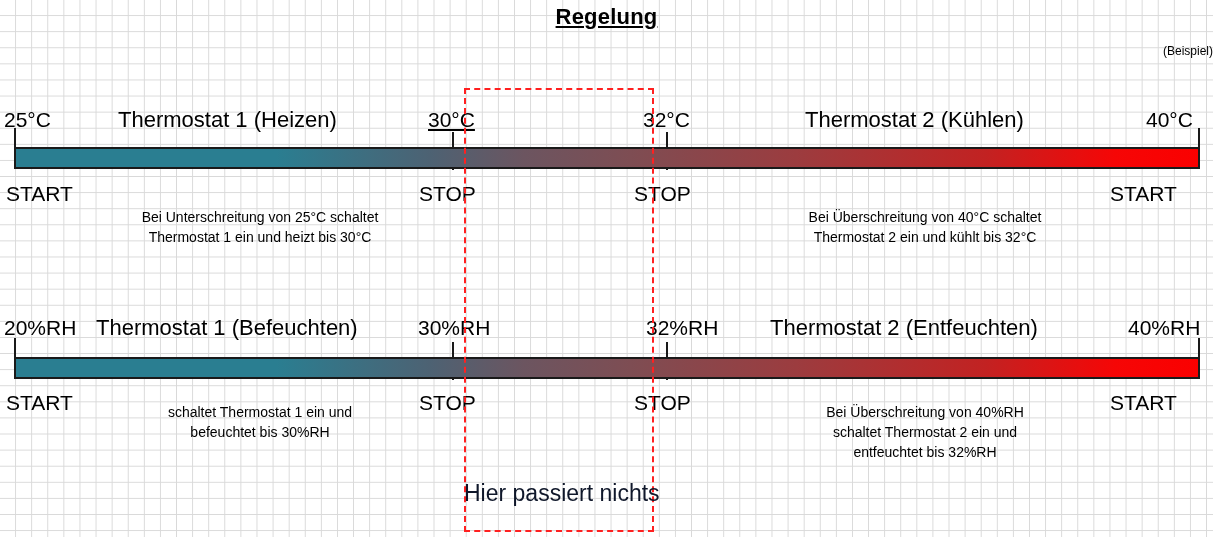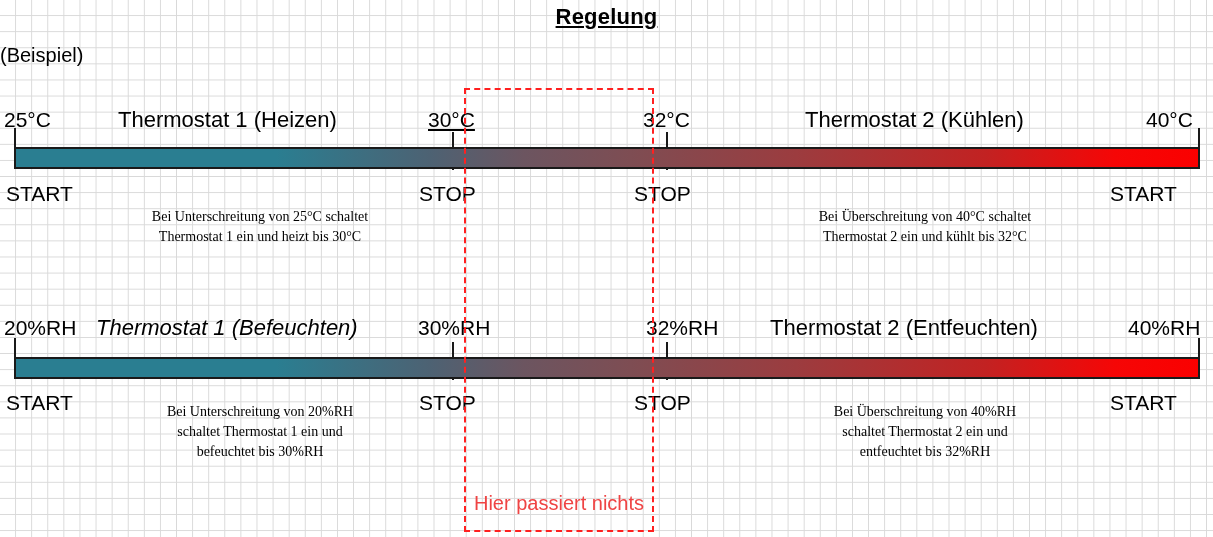--- a/index.html
+++ b/index.html
@@ -15,21 +15,21 @@
     color:#000;
   }
   .abs{position:absolute;}
   
   #title{
     left:0;right:0;top:4px;text-align:center;
     font-size:22px;font-weight:bold;text-decoration:underline;
     letter-spacing:.2px;
   }
   #subtitle{
-    left:0;right:0;top:44px;text-align:left;font-size:20px;
+    left:0;right:0;top:44px;text-align:right;font-size:12px;
   }
   
   .bar{
     height:22px;border:2px solid #1a1a1a;box-sizing:border-box;
     left:14px;width:1186px;
   }
   .bar-grad{
     width:100%;height:100%;
     background:linear-gradient(to right,
       #2a7e91 0%,
@@ -45,30 +45,30 @@
   #bar1{top:147px;}
   #bar2{top:357px;}
   
   .tick{width:2px;background:#1a1a1a;}
   
   .endlabel{font-size:21px;white-space:nowrap;}
   .midlabel{font-size:21px;white-space:nowrap;}
   .seclabel{font-size:22px;white-space:nowrap;}
   .startstop{font-size:21px;white-space:nowrap;}
   .note{
-    font-size:14px;line-height:20px;text-align:center;white-space:nowrap;font-family:Liberation Serif, serif;
+    font-size:14px;line-height:20px;text-align:center;white-space:nowrap;
   }
   
   #deadband{
     left:464px;top:88px;width:190px;height:444px;
     border:2.5px dashed #ff2020;box-sizing:border-box;
   }
   #deadband-label{
-    left:464px;top:492px;width:190px;text-align:center;
-    font-size:20px;color:#ef4444;white-space:nowrap;
+    left:464px;top:480px;width:190px;text-align:center;
+    font-size:23px;color:#0f172a;white-space:nowrap;
   }
 </style>
 </head>
 <body>
 
 <div class="abs" id="title">Regelung</div>
 <div class="abs" id="subtitle">(Beispiel)</div>
 
 <div class="abs tick" style="left:14px;top:128px;height:21px;"></div>
 <div class="abs tick" style="left:452px;top:132px;height:38px;"></div>
@@ -99,37 +99,36 @@
   <div>Bei Überschreitung von 40°C schaltet</div>
   <div>Thermostat 2 ein und kühlt bis 32°C</div>
 </div>
 
 <div class="abs tick" style="left:14px;top:338px;height:21px;"></div>
 <div class="abs tick" style="left:452px;top:342px;height:38px;"></div>
 <div class="abs tick" style="left:666px;top:342px;height:38px;"></div>
 <div class="abs tick" style="left:1198px;top:338px;height:21px;"></div>
 
 <div class="abs endlabel" style="left:4px;top:316px;">20%RH</div>
-<div class="abs seclabel" style="left:96px;top:315px;font-style:italic;">Thermostat 1 (Befeuchten)</div>
+<div class="abs seclabel" style="left:96px;top:315px;">Thermostat 1 (Befeuchten)</div>
 <div class="abs midlabel" style="left:418px;top:316px;">30%RH</div>
 <div class="abs midlabel" style="left:634px;top:316px;margin-left:12px;">32%RH</div>
 <div class="abs seclabel" style="left:770px;top:315px;">Thermostat 2 (Entfeuchten)</div>
 <div class="abs endlabel" style="left:1128px;top:316px;">40%RH</div>
 
 <div class="abs bar" id="bar2">
   <div class="bar-grad"></div>
 </div>
 
 <div class="abs startstop" style="left:6px;top:391px;">START</div>
 <div class="abs startstop" style="left:419px;top:391px;">STOP</div>
 <div class="abs startstop" style="left:634px;top:391px;">STOP</div>
 <div class="abs startstop" style="left:1110px;top:391px;">START</div>
 
 <div class="abs note" style="left:115px;top:402px;width:290px;">
-  <div>Bei Unterschreitung von 20%RH</div>
   <div>schaltet Thermostat 1 ein und</div>
   <div>befeuchtet bis 30%RH</div>
 </div>
 <div class="abs note" style="left:780px;top:402px;width:290px;">
   <div>Bei Überschreitung von 40%RH</div>
   <div>schaltet Thermostat 2 ein und</div>
   <div>entfeuchtet bis 32%RH</div>
 </div>
 
 <div class="abs" id="deadband"></div>

